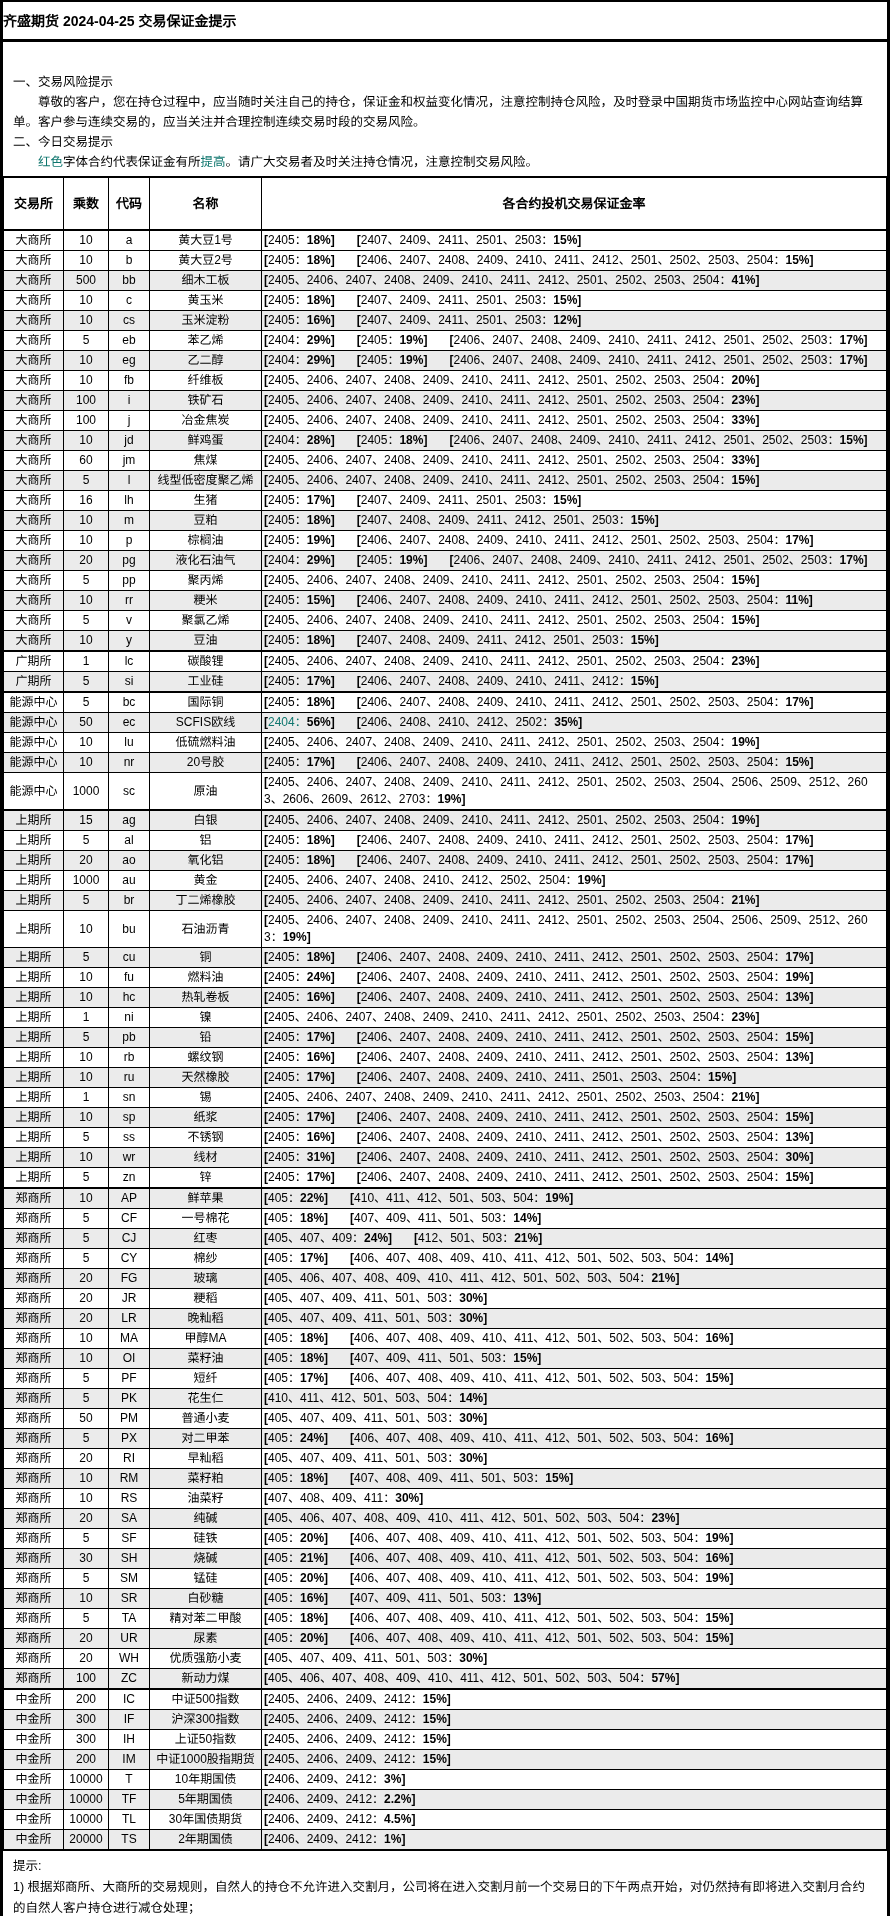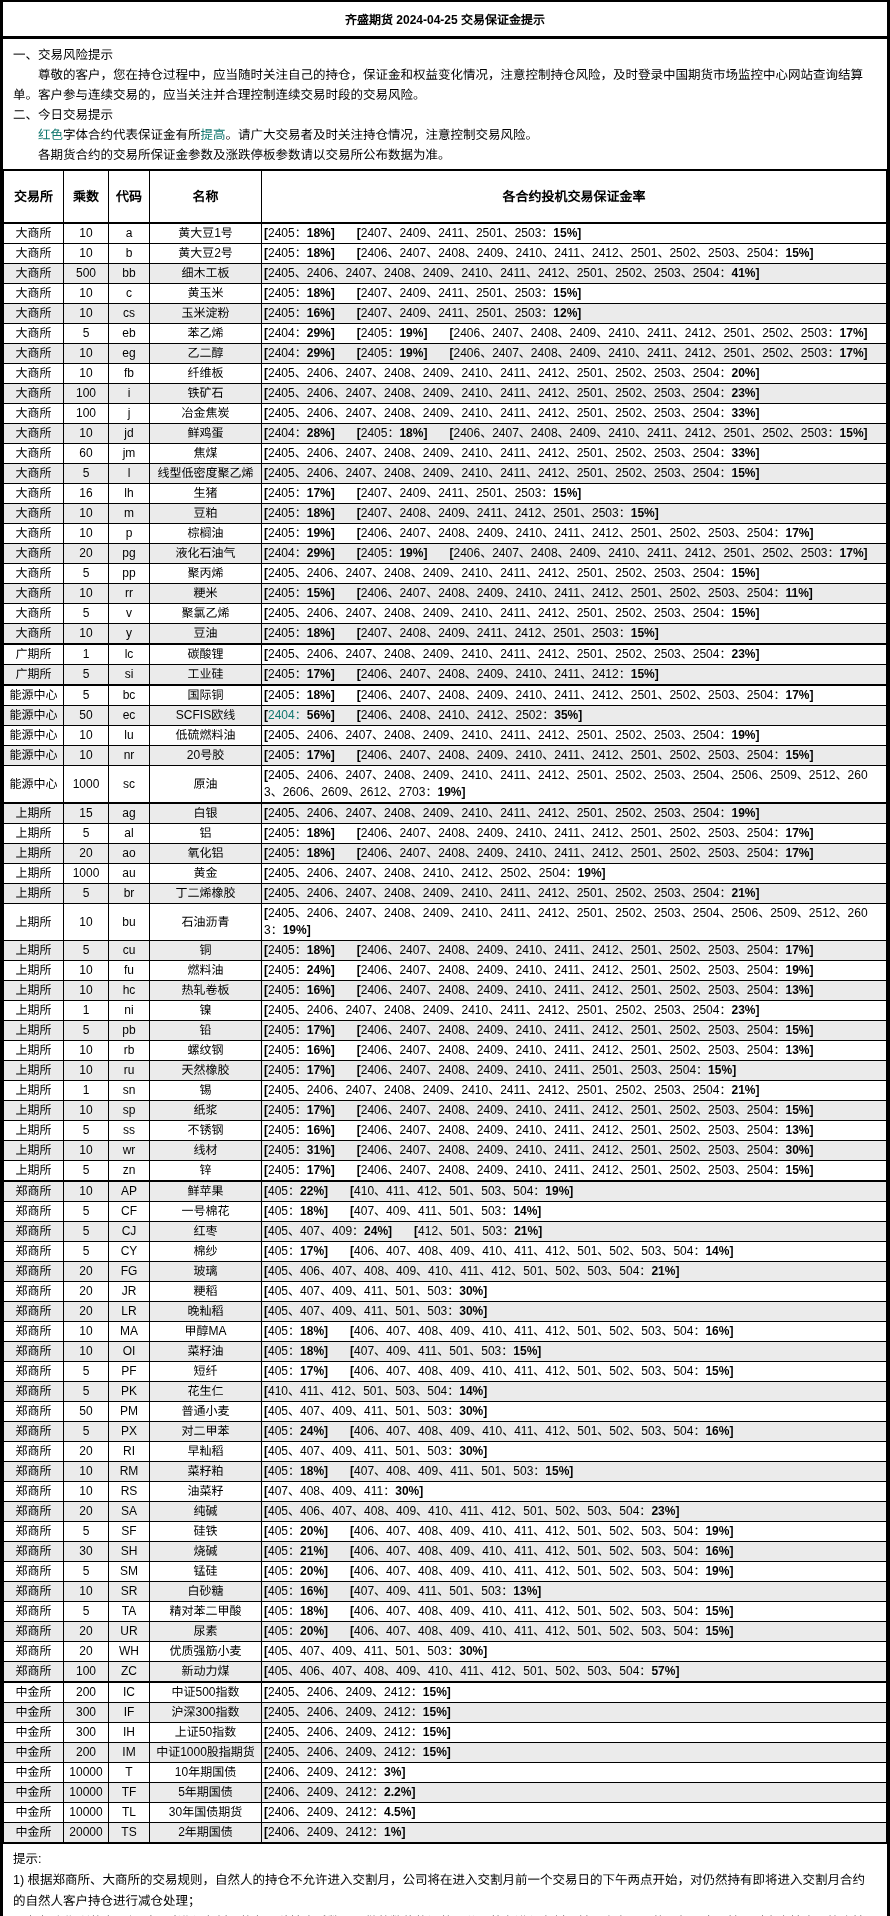--- a/index.html
+++ b/index.html
@@ -9,24 +9,24 @@
     font-family:"Liberation Sans","DejaVu Sans",sans-serif;
     color:#000;
     -webkit-font-smoothing:antialiased;
   }
   .page {
     width:890px; min-height:1916px;
     border-left:3px solid #000; border-right:3px solid #000;
     border-top:2px solid #000; border-bottom:5px solid #000;
   }
   .title-bar {
-    text-align:center; font-weight:bold; font-size:12px;
+    font-weight:bold; font-size:14px;
     padding:8px 0 9px 0; border-bottom:3px solid #000;
   }
-  .intro { padding:6px 10px 4px 10px; font-size:12.5px; line-height:20px; }
+  .intro { padding:6px 10px 4px 10px; font-size:12.5px; line-height:20px;margin-top:24px; }
   .intro .sec-head { font-size:12.5px; }
   .intro p { margin:0; text-indent:2em; }
   .red { color:#0f766e; }
   table.margin-table { width:100%; border-collapse:collapse; table-layout:fixed; }
   table.margin-table col.c-ex   { width:60px; }
   table.margin-table col.c-mult { width:45px; }
   table.margin-table col.c-code { width:41px; }
   table.margin-table col.c-name { width:112px; }
   table.margin-table th, table.margin-table td {
     border:1px solid #000; font-size:12px; padding:1px 2px;
@@ -53,21 +53,20 @@
 
 <div class="page">
 
   <div class="title-bar">齐盛期货 2024-04-25 交易保证金提示</div>
 
   <div class="intro">
     <div class="sec-head">一、交易风险提示</div>
     <p>尊敬的客户，您在持仓过程中，应当随时关注自己的持仓，保证金和权益变化情况，注意控制持仓风险，及时登录中国期货市场监控中心网站查询结算单。客户参与连续交易的，应当关注并合理控制连续交易时段的交易风险。</p>
     <div class="sec-head">二、今日交易提示</div>
     <p><span class="red">红色</span><span>字体合约代表保证金有所</span><span class="red">提高</span><span>。请广大交易者及时关注持仓情况，注意控制交易风险。</span></p>
-    <p>各期货合约的交易所保证金参数及涨跌停板参数请以交易所公布数据为准。</p>
   </div>
 
   <table class="margin-table">
     <colgroup>
       <col class="c-ex">
         <col class="c-mult">
         <col class="c-code">
         <col class="c-name">
         <col class="c-rates">
     </colgroup>

